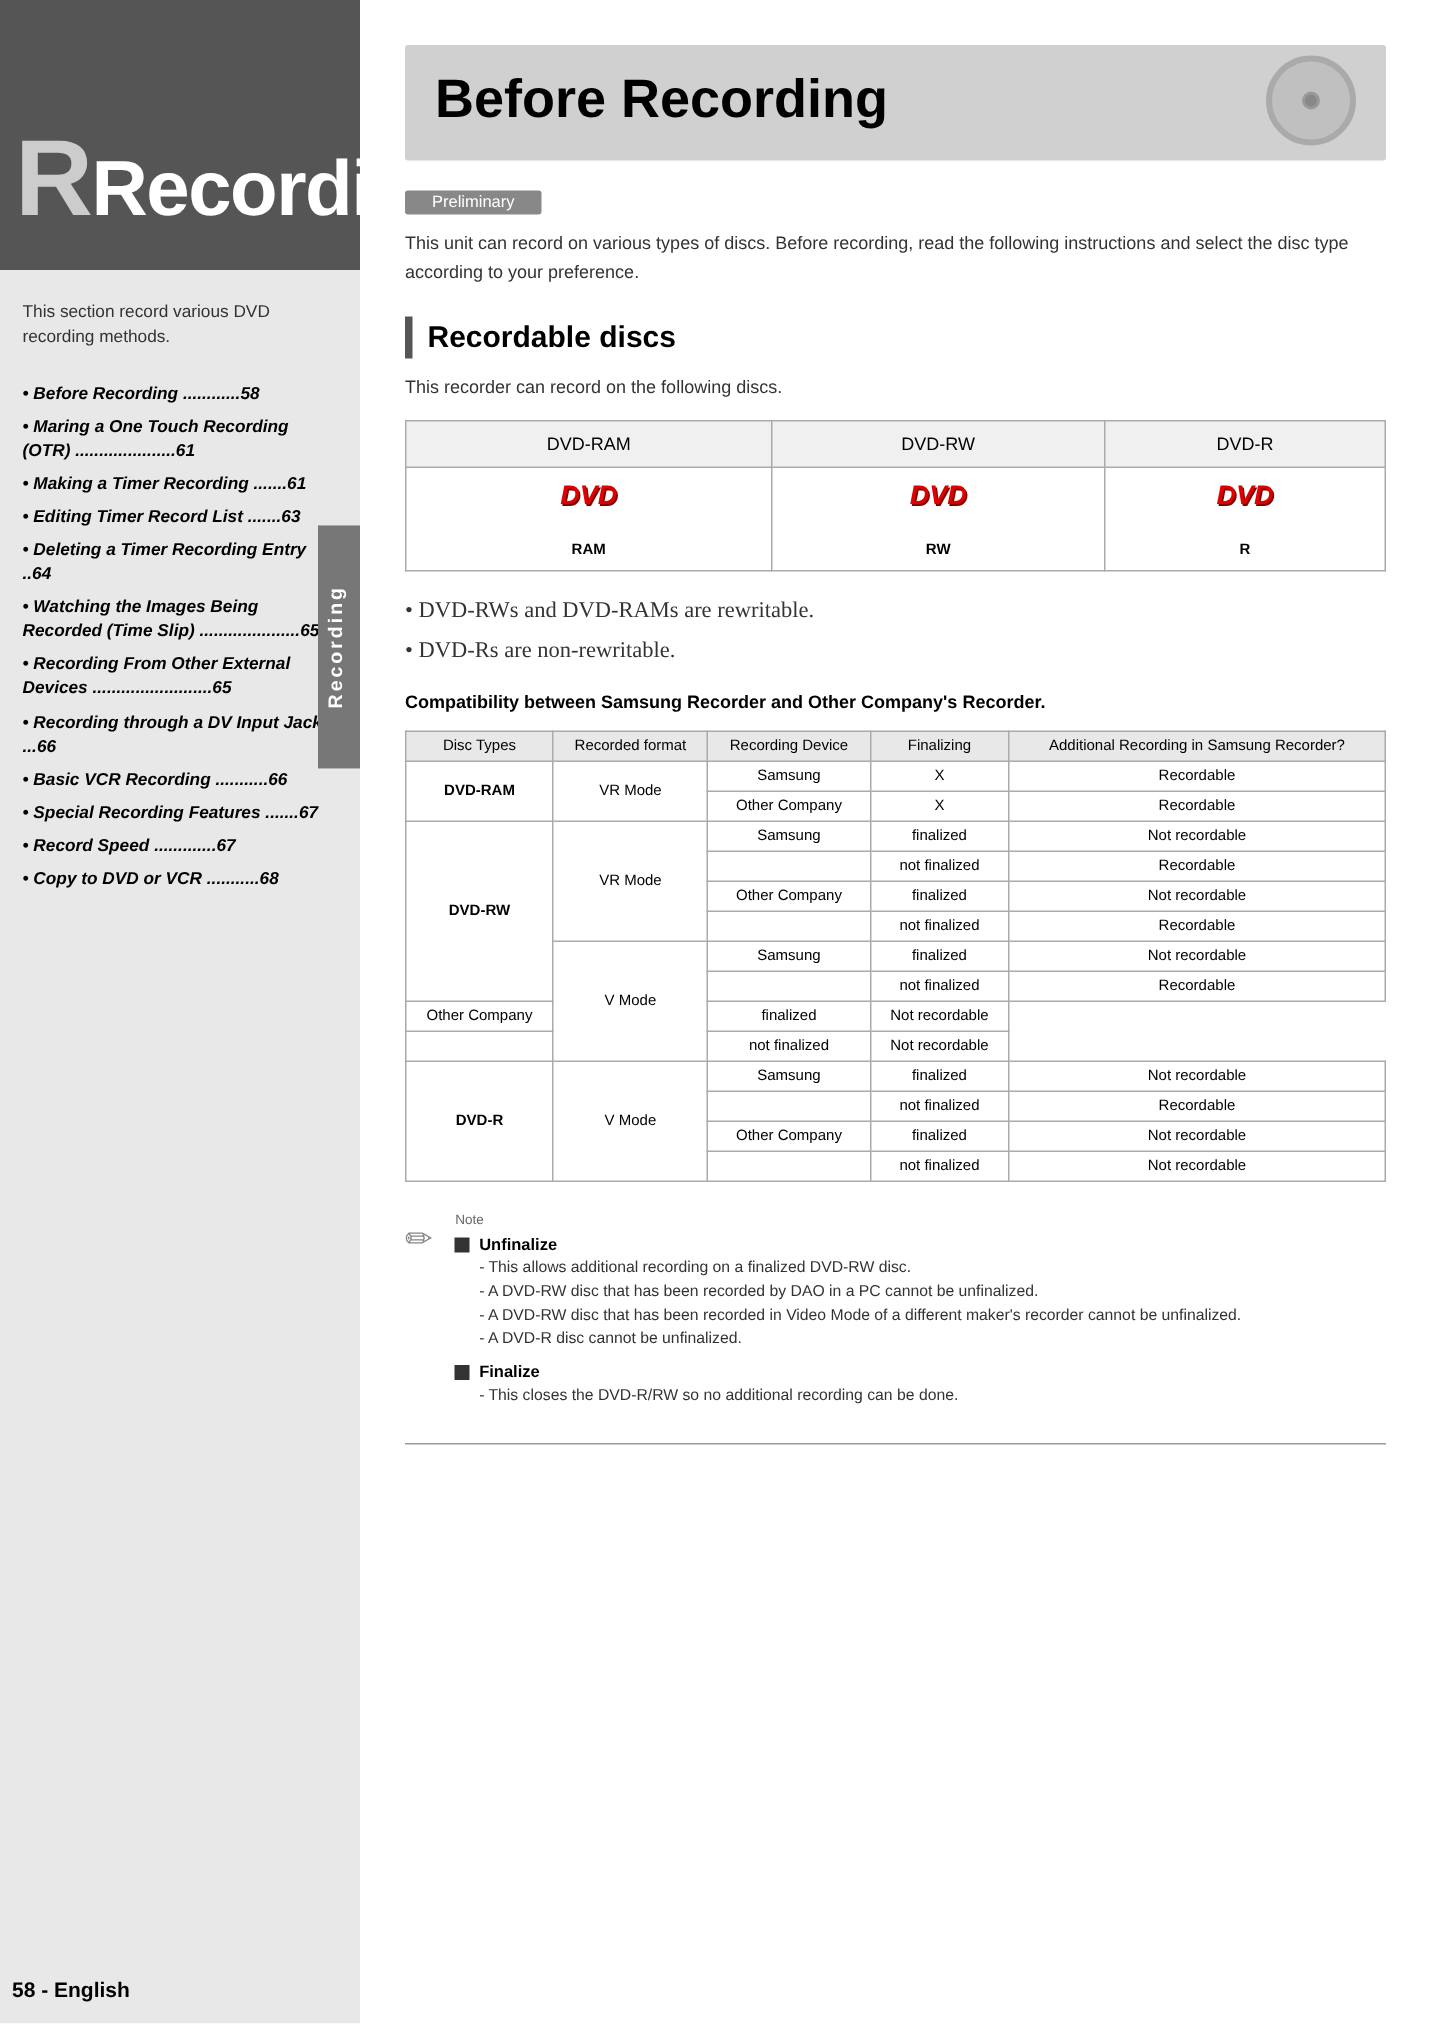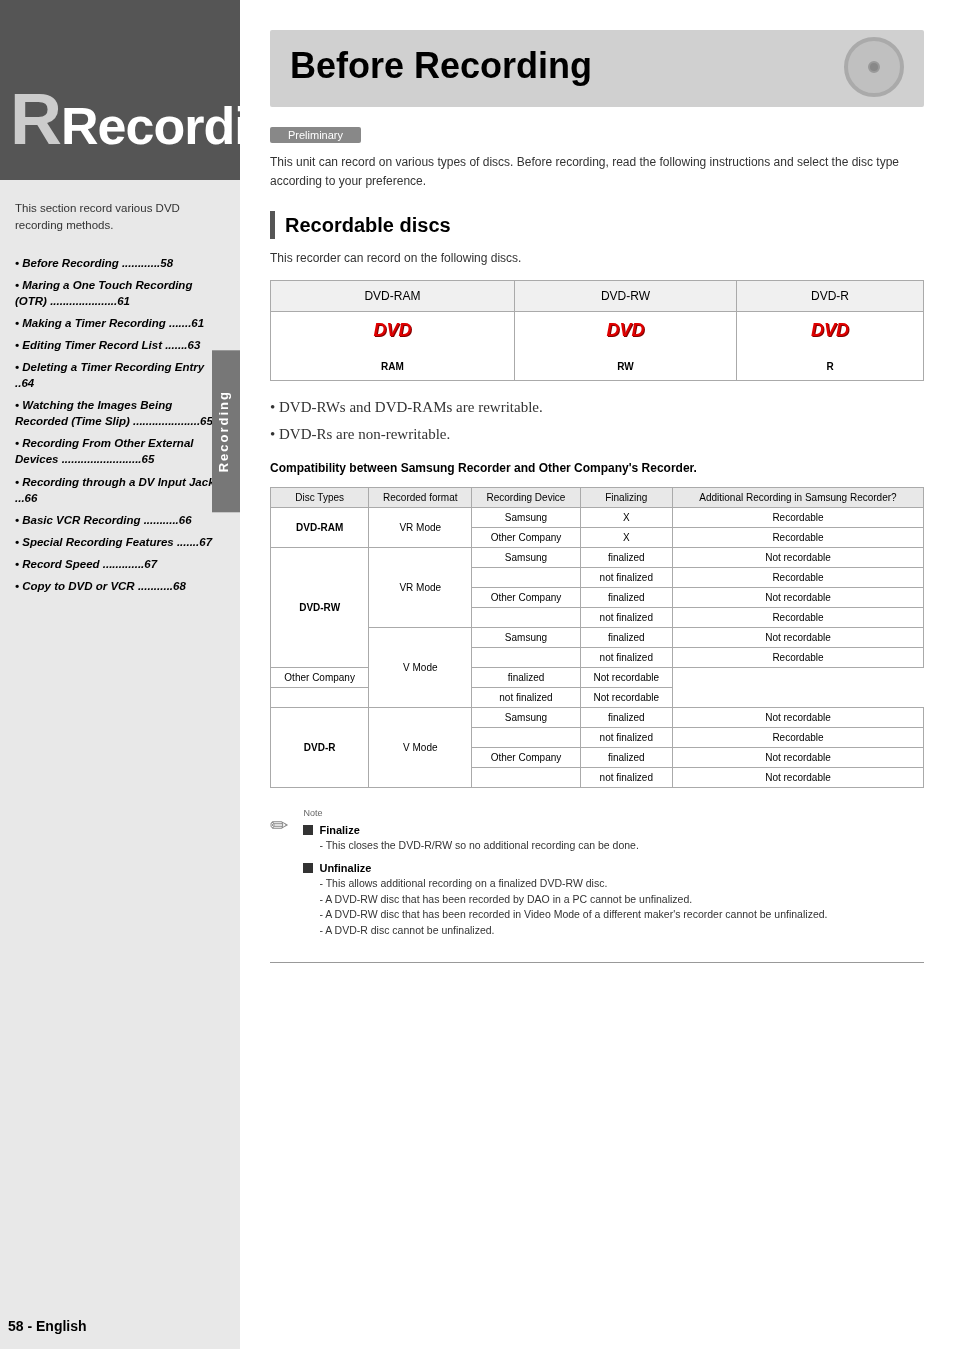--- a/index.html
+++ b/index.html
@@ -491,31 +491,31 @@
   </table>
 
   
   <div class="note-section">
     <div class="note-pencil">✏</div>
     <div class="note-content">
       <span class="note-label">Note</span>
       <div class="note-item">
         <div class="note-item-title">
           <span class="square-bullet"></span>
-          <span>Finalize</span>
-        </div>
-        <div class="note-item-sub">- This closes the DVD-R/RW so no additional recording can be done.</div>
-      </div>
-      <div class="note-item">
-        <div class="note-item-title">
-          <span class="square-bullet"></span>
           <span>Unfinalize</span>
         </div>
         <div class="note-item-sub">- This allows additional recording on a finalized DVD-RW disc.</div>
         <div class="note-item-sub">- A DVD-RW disc that has been recorded by DAO in a PC cannot be unfinalized.</div>
         <div class="note-item-sub">- A DVD-RW disc that has been recorded in Video Mode of a different maker's recorder cannot be unfinalized.</div>
         <div class="note-item-sub">- A DVD-R disc cannot be unfinalized.</div>
       </div>
+      <div class="note-item">
+        <div class="note-item-title">
+          <span class="square-bullet"></span>
+          <span>Finalize</span>
+        </div>
+        <div class="note-item-sub">- This closes the DVD-R/RW so no additional recording can be done.</div>
+      </div>
     </div>
   </div>
 
   <hr class="bottom-rule">
 </div>
 
 </body></html>

